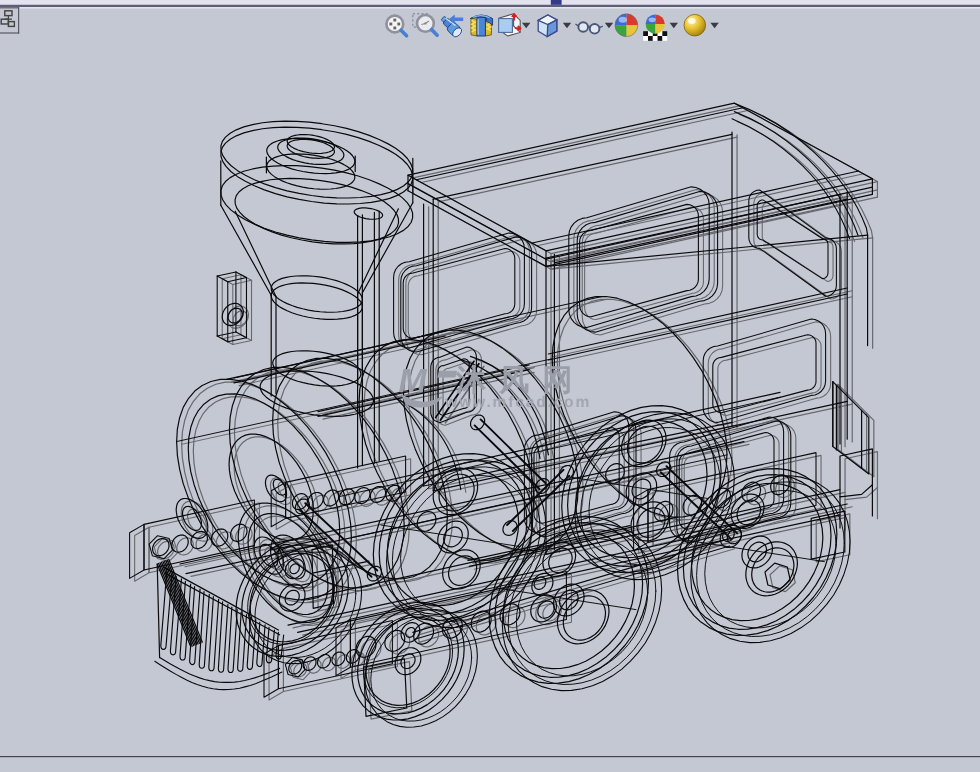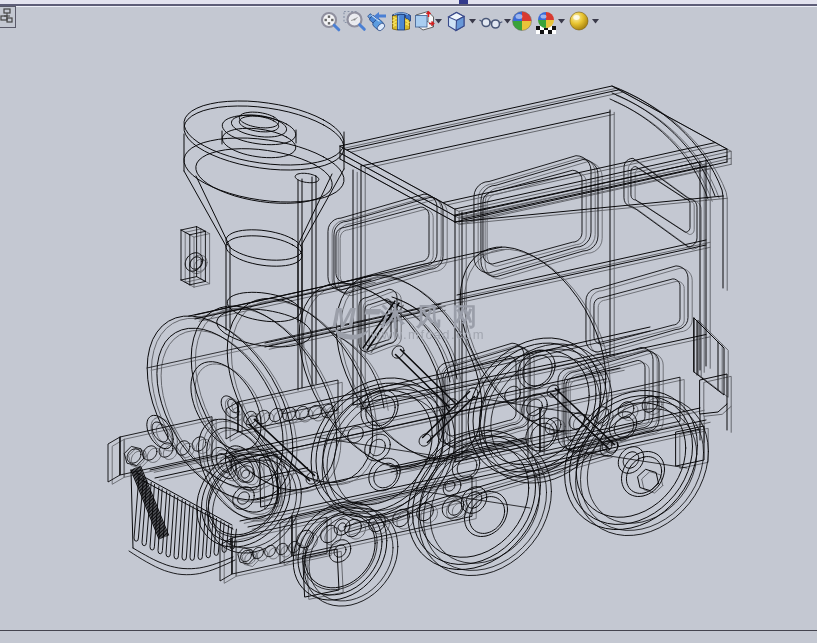--- a/index.html
+++ b/index.html
@@ -440,13 +440,13 @@
 <div class="wm" style="left:328px;top:300px;">
 <svg width="58" height="44" viewBox="0 0 58 44">
       <g fill="#9b9fa9">
 <path d="M6 28 Q24 41 42 29 Q32 45 10 37 Z"></path>
 <text x="4" y="27" font-family="Liberation Sans" font-size="28" font-style="italic" font-weight="bold">M</text>
 <path d="M38 9 l15 0 l-1.6 5.5 l-15 0 z"></path>
 </g>
     </svg>
 </div>
 <div class="wm" style="left:380px;top:300px;font-size:25px;font-weight:bold;letter-spacing:11px;">沐风网</div>
-<div class="wm" style="left:371px;top:327px;font-size:13px;font-weight:normal;letter-spacing:1.5px;color:#a2a6b0;">www.mfcad.com</div>
+<div class="wm" style="left:371px;top:327px;font-size:13px;font-weight:bold;letter-spacing:1.5px;color:#a2a6b0;">www.mfcad.com</div>
 <div id="botline"></div>
 </body></html>

